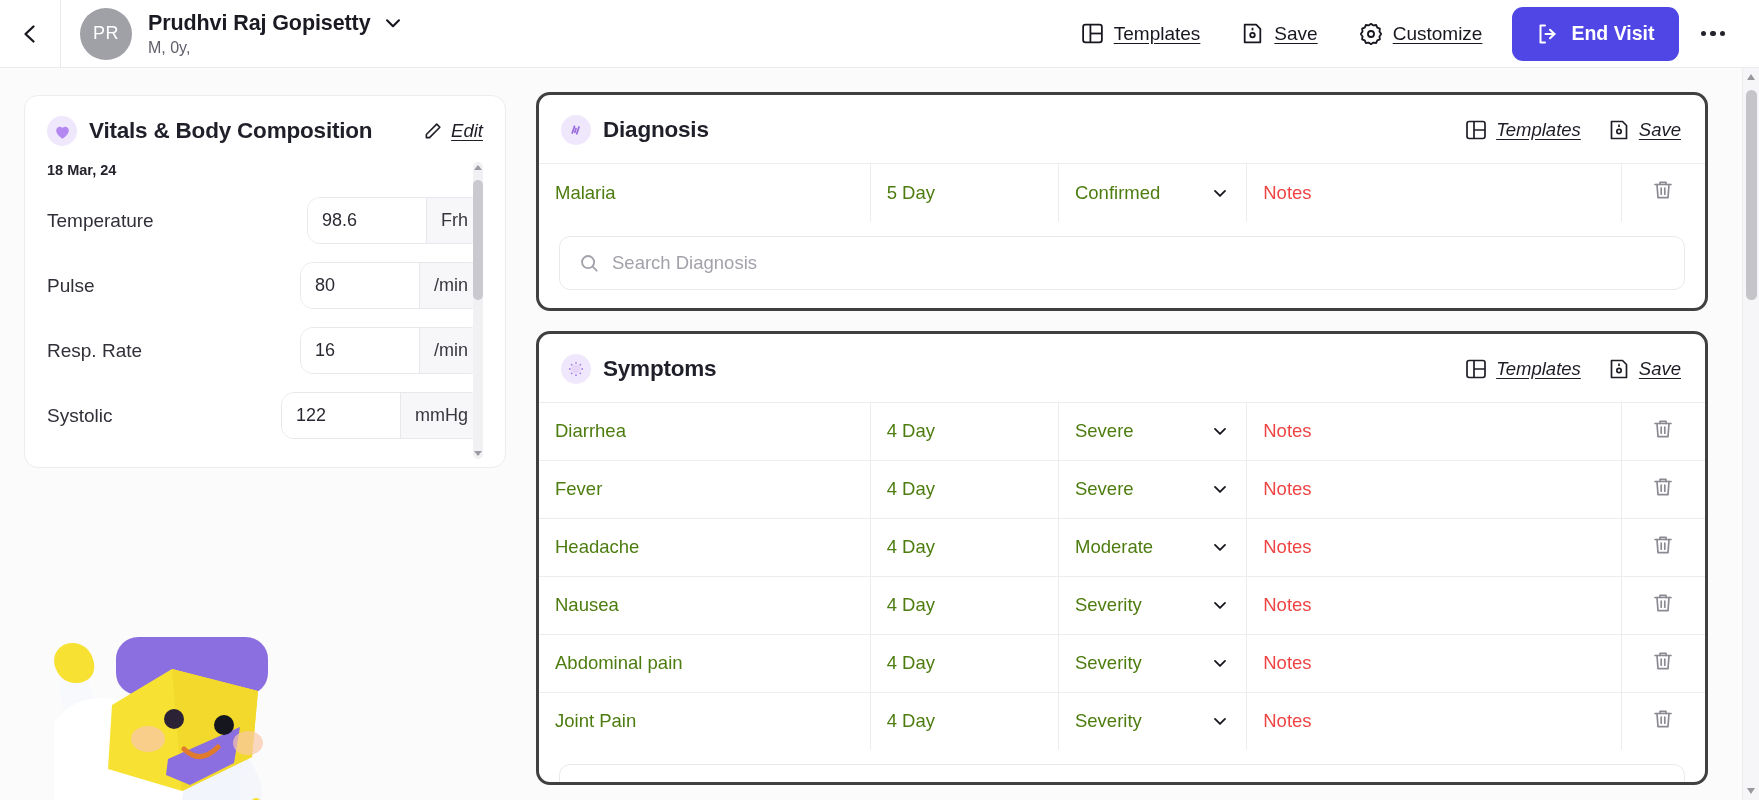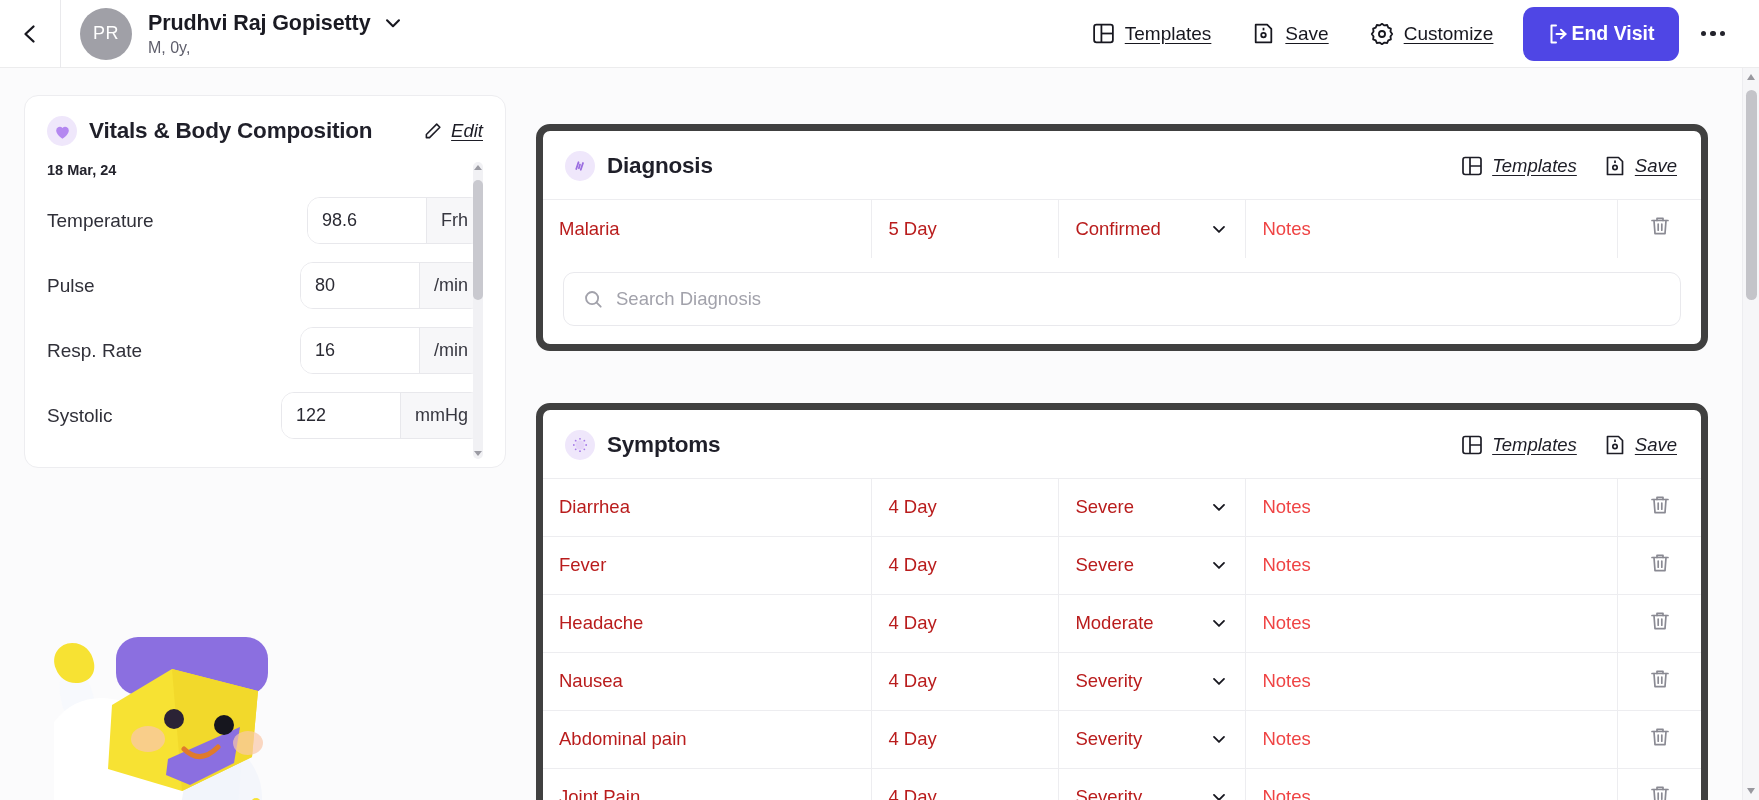--- a/index.html
+++ b/index.html
@@ -33,21 +33,21 @@
   .pname { font-size: 21.5px; font-weight: 700; color: #1a1a22; letter-spacing: -.1px; }
   .psub { font-size: 16px; color: #5e5e6b; margin-top: 3px; }
   .spacer { flex: 1 1 auto; }
   .tools { display: flex; align-items: center; gap: 0px; padding-right: 16px; }
   .tool {
     display: flex; align-items: center; gap: 9px; cursor: pointer;
     padding: 8px 20px; color: #17171f;
   }
   .tool .lbl { font-size: 19px; text-decoration: underline; text-underline-offset: 3px; }
   .endvisit {
-    display: flex; align-items: center; 
+    display: flex; align-items: center; gap: 11px;
     background: #4f46e5; color: #fff; border-radius: 11px;
     padding: 0 24px; height: 54px; cursor: pointer; margin-left: 10px;
     font-size: 19.5px; font-weight: 700;
   }
   .kebab { padding: 0 18px 0 22px; cursor: pointer; display: flex; align-items: center; gap: 4px; }
   .kebab i { width: 5.5px; height: 5.5px; border-radius: 50%; background: #23232c; display: block; }
 
   
   .content { position: absolute; top: 68px; left: 0; width: 1742px; height: 732px; }
 
@@ -83,26 +83,26 @@
   .vbar { position: absolute; right: 0; top: 0; width: 10px; height: 297px; background: #f1f1f4; border-radius: 6px; }
   .vbar .thumb { position: absolute; left: 0; top: 18px; width: 10px; height: 120px; background: #c9c9cf; border-radius: 6px; }
   .vbar .ar { position: absolute; left: 1px; width: 0; height: 0; border-left: 4px solid transparent; border-right: 4px solid transparent; }
   .vbar .up { top: 3px; border-bottom: 5px solid #9b9ba3; }
   .vbar .dn { bottom: 3px; border-top: 5px solid #9b9ba3; }
 
   .mascot { position: absolute; left: -8px; top: 452px; width: 280px; height: 280px; }
 
   
   .rightcol { position: absolute; left: 536px; top: 24px; width: 1172px; }
-  .panel { background: #fff; border: 7px solid #404040; border-radius: 14px; overflow: hidden; margin-top: 32px; }
+  .panel { background: #fff; border: 3px solid #404040; border-radius: 14px; overflow: hidden; }
   .panel-head { display: flex; align-items: center; padding: 20px 24px 18px 22px; }
   .tbl { width: 100%; border-collapse: collapse; table-layout: fixed; }
   .tbl tr { border-top: 1px solid #ededf0; }
   .tbl td {
-    height: 58px; vertical-align: middle; font-size: 18.5px; color: #b91c1c;
+    height: 58px; vertical-align: middle; font-size: 18.5px; color: #4d7c0f;
     border-right: 1px solid #ededf0; padding: 0 16px 0 16px;
   }
   .tbl td.c-name { width: 292px; }
   .tbl td.c-dur { width: 166px; }
   .tbl td.c-sev { width: 166px; position: relative; }
   .tbl td.c-notes { width: 330px; color: #ef4444; }
   .tbl td.c-del { width: 74px; border-right: none; text-align: center; }
   .sev-wrap { display: flex; align-items: center; justify-content: space-between; }
   .muted { color: #a2a2ab; }
   .del { cursor: pointer; display: inline-flex; }

